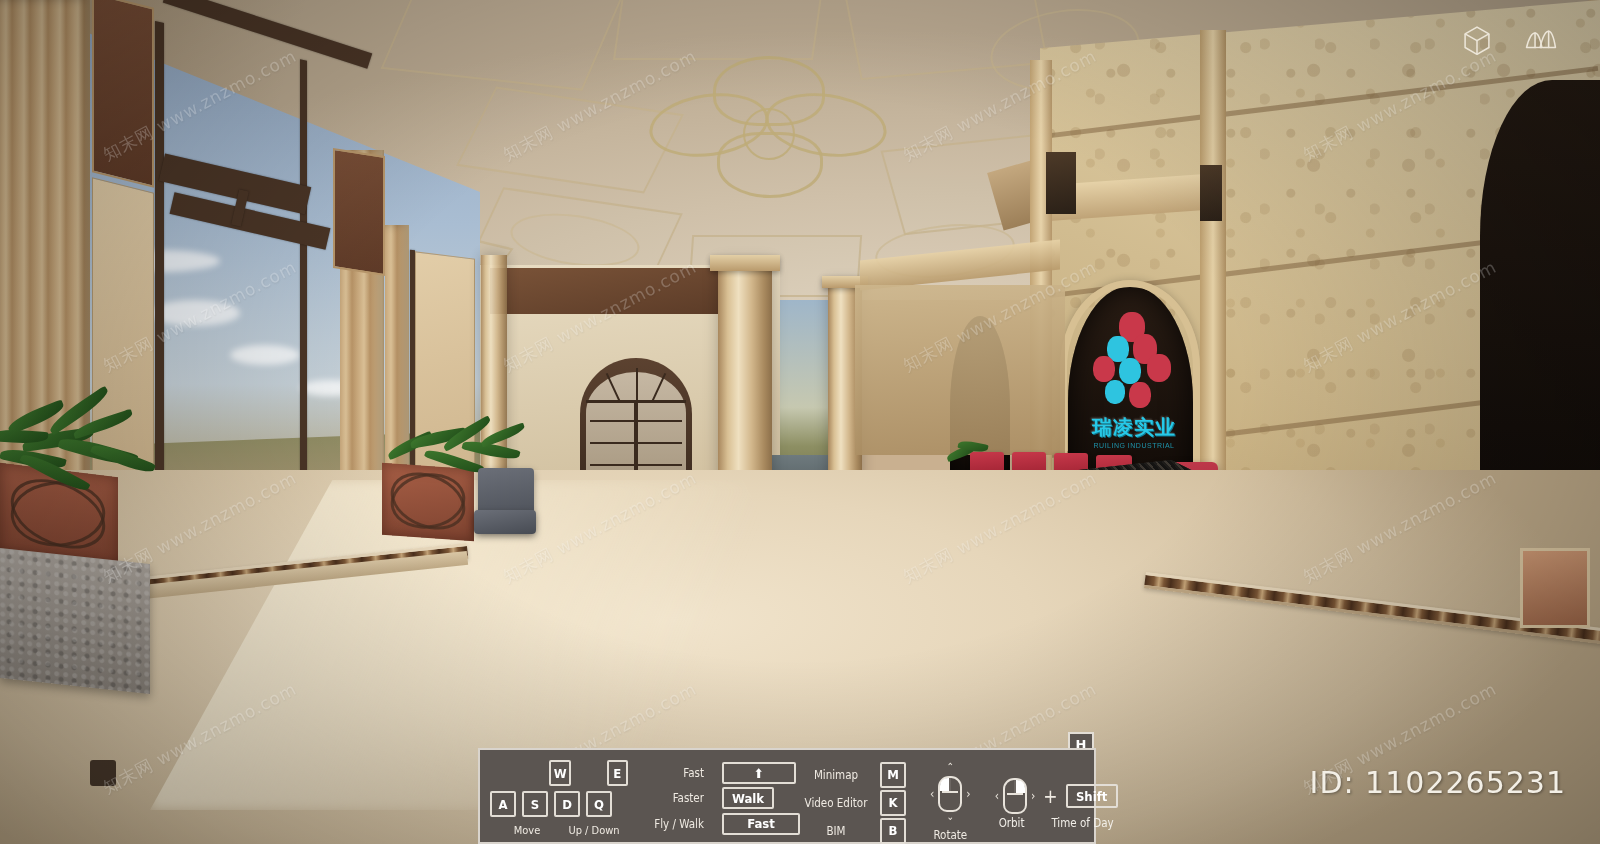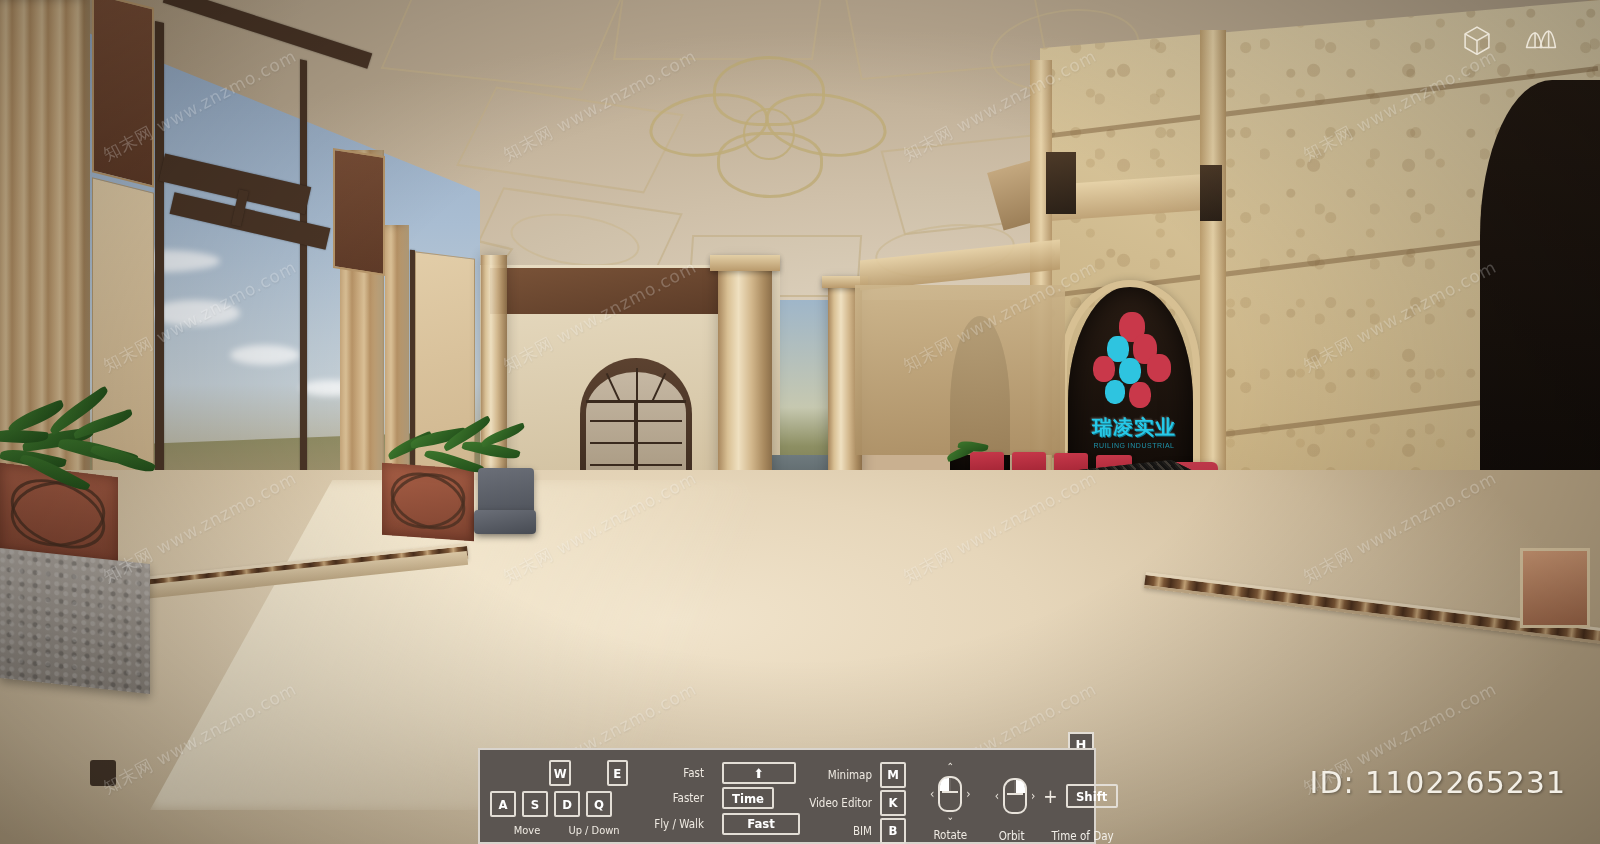--- a/index.html
+++ b/index.html
@@ -284,21 +284,21 @@
   .wasd-bot { display:flex; gap:6px; margin-top:5px; }
   .sec-move .labels { display:flex; margin-top:7px; font-size:11px; color:#efeae2; }
   .sec-move .labels span:first-child { width:74px; text-align:center; }
   .sec-move .labels span:last-child { width:60px; text-align:center; }
 
   
   .sec-keys { padding-top:6px; }
   .krow { display:flex; align-items:center; height:25px; margin-bottom:3px; }
   .krow .lbl { font-size:11.5px; color:#efeae2; text-align:right; }
   .sec-fast .lbl { width:52px; margin-right:18px; }
-  .sec-misc .lbl { width:72px; margin-right:8px; }
+  .sec-misc .lbl { width:72px; margin-right:8px;text-align:center; }
   .k-wide { width:74px; height:22px; }
   .k-space { width:78px; height:22px; font-size:13px; }
   .k-shift { width:52px; height:24px; font-size:13px; }
 
   
   .sec-mouse { width:78px; align-items:center; padding-top:6px; display:flex; flex-direction:column; }
   .mouse-row { display:flex; align-items:center; gap:4px; margin-top:4px; }
   .mouse {
     position:relative; width:24px; height:36px;
     border:2px solid #e8e3db; border-radius:11px 11px 9px 9px;
@@ -309,21 +309,21 @@
   .mouse .btn-l { left:0; border-radius:8px 0 0 0; }
   .mouse .btn-r { right:0; border-radius:0 8px 0 0; }
   .mouse .on { background:#ffffff; }
   .mouse .divider { position:absolute; top:42%; left:2px; right:2px; height:2px; background:#e8e3db; }
   .mouse .mid { position:absolute; top:0; left:calc(50% - 1px); width:2px; height:42%; background:#6c6662; }
   .arr { color:#e8e3db; font-size:12px; line-height:1; }
   .arr-v { color:#e8e3db; font-size:10px; line-height:1; text-align:center; }
   .mouse-cap { font-size:11.5px; margin-top:6px; color:#efeae2; }
   .plus { font-size:19px; color:#f0ebe3; font-weight:400; margin:0 4px; }
   .sec-orbit { width:auto; display:flex; flex-direction:column; align-items:center; padding-top:6px; }
-  .orbit-caps { display:flex; width:100%; justify-content:space-between; margin-top:15px; font-size:11.5px; padding:0 4px; }
+  .orbit-caps { display:flex; width:100%; justify-content:space-between; margin-top:2px; font-size:11.5px; padding:0 4px; }
 
   .h-key {
     position:absolute; left:1068px; top:732px;
     width:26px; height:24px; border:2px solid #e3ded6; background:#5b5551;
     color:#fff; font-weight:700; font-size:13px;
     display:flex; align-items:center; justify-content:center;
     font-family:"DejaVu Sans", sans-serif;
   }
 </style>
 </head>
@@ -573,21 +573,21 @@
 
     <div class="hb-div"></div>
 
     <div class="hb-sec sec-keys sec-fast">
       <div class="krow">
         <span class="lbl">Fast</span>
         <span class="hb-key k-wide">⬆</span>
       </div>
       <div class="krow">
         <span class="lbl">Faster</span>
-        <span class="hb-key k-wide" style="width:52px">Time</span>
+        <span class="hb-key k-wide" style="width:52px">Walk</span>
       </div>
       <div class="krow">
         <span class="lbl">Fly / Walk</span>
         <span class="hb-key k-space">Fast</span>
       </div>
     </div>
 
     <div style="width:16px"></div>
 
     <div class="hb-sec sec-keys sec-misc">

